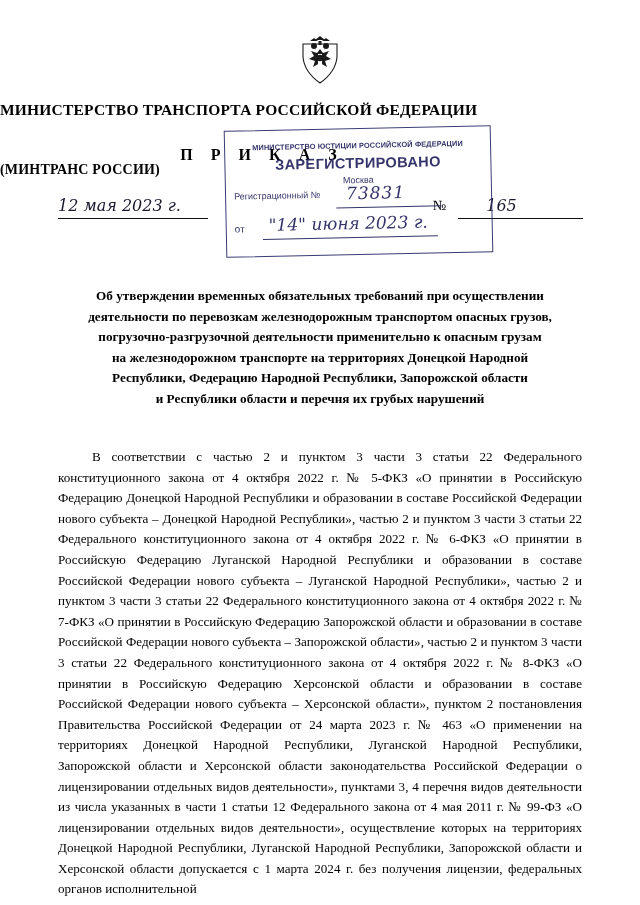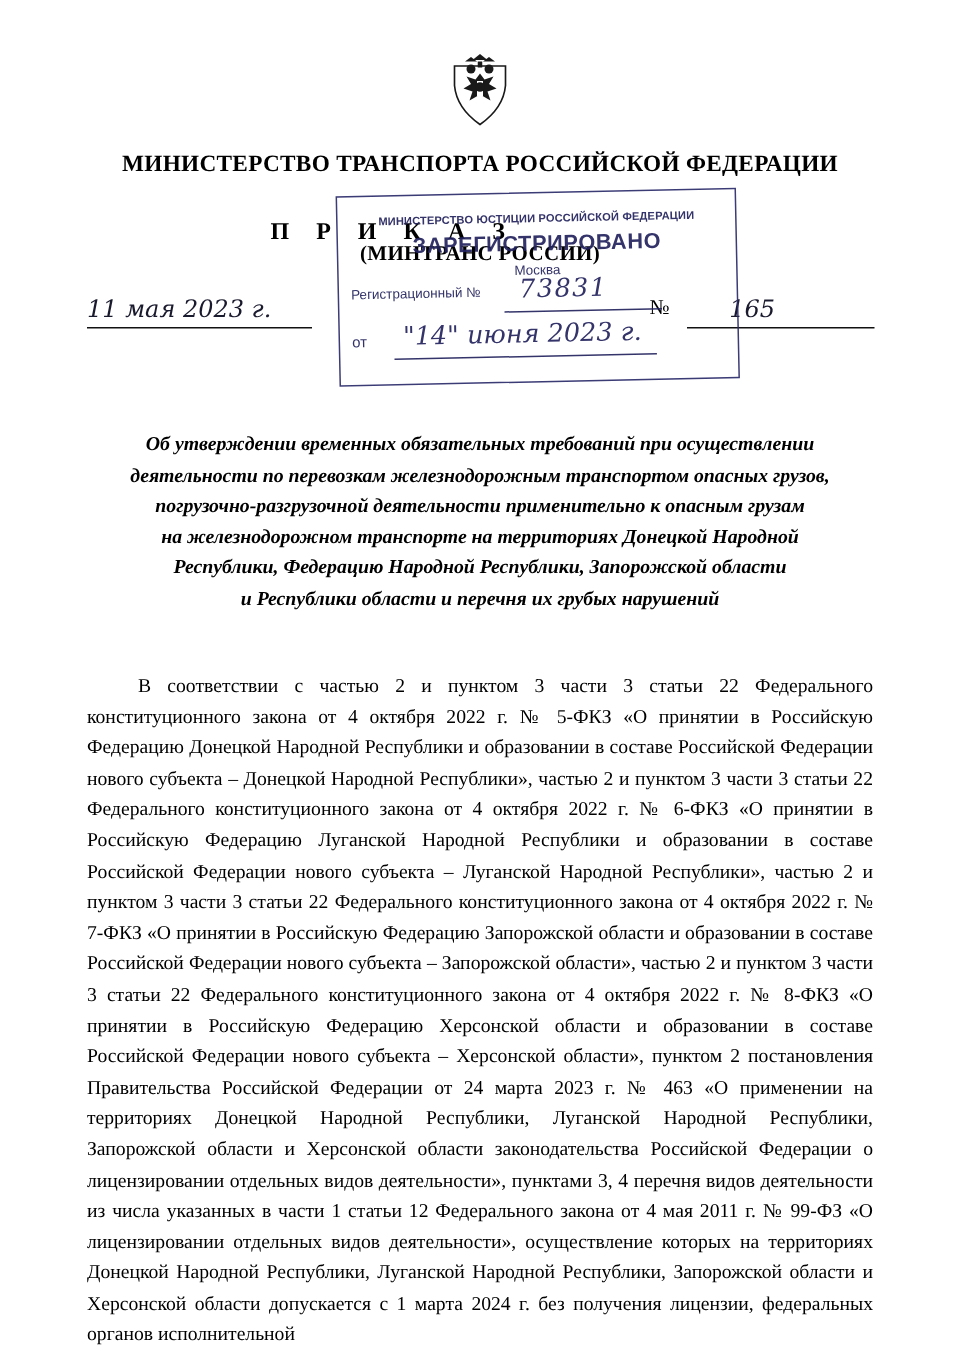--- a/index.html
+++ b/index.html
@@ -36,21 +36,20 @@
     width: 46px;
     height: 52px;
   }
 
   
   .ministry {
     position: absolute;
     top: 100px;
     left: 0;
     width: 640px;
-    text-align: center;
     font-size: 15.5px;
     font-weight: bold;
     letter-spacing: 0.2px;
     line-height: 20px;
   }
   .ministry .line2 {
     font-size: 14px;
     margin-top: 40px;
   }
 
@@ -202,21 +201,20 @@
   
   .title {
     position: absolute;
     top: 286px;
     left: 58px;
     width: 524px;
     text-align: center;
     font-size: 13.2px;
     font-weight: bold;
     line-height: 20.5px;
-    font-style: italic;
   }
 
   
   .body-text {
     position: absolute;
     top: 447px;
     left: 58px;
     width: 524px;
     font-size: 13.1px;
     line-height: 20.6px;
@@ -255,21 +253,21 @@
   </div>
 
   <div class="ministry">
     <div>МИНИСТЕРСТВО ТРАНСПОРТА РОССИЙСКОЙ ФЕДЕРАЦИИ</div>
     <div class="line2">(МИНТРАНС РОССИИ)</div>
   </div>
 
   <div class="prikaz">П Р И К А З</div>
 
   <div class="datenum">
-    <div class="date-field hand">11 мая 2023 г.</div>
+    <div class="date-field hand">12 мая 2023 г.</div>
     <div class="date-rule"></div>
     <div class="no-label">№</div>
     <div class="num-field hand">165</div>
     <div class="num-rule"></div>
   </div>
 
   <div class="stamp">
     <div class="s-org">МИНИСТЕРСТВО ЮСТИЦИИ РОССИЙСКОЙ ФЕДЕРАЦИИ</div>
     <div class="s-reg">ЗАРЕГИСТРИРОВАНО</div>
     <div class="s-city">Москва</div>

